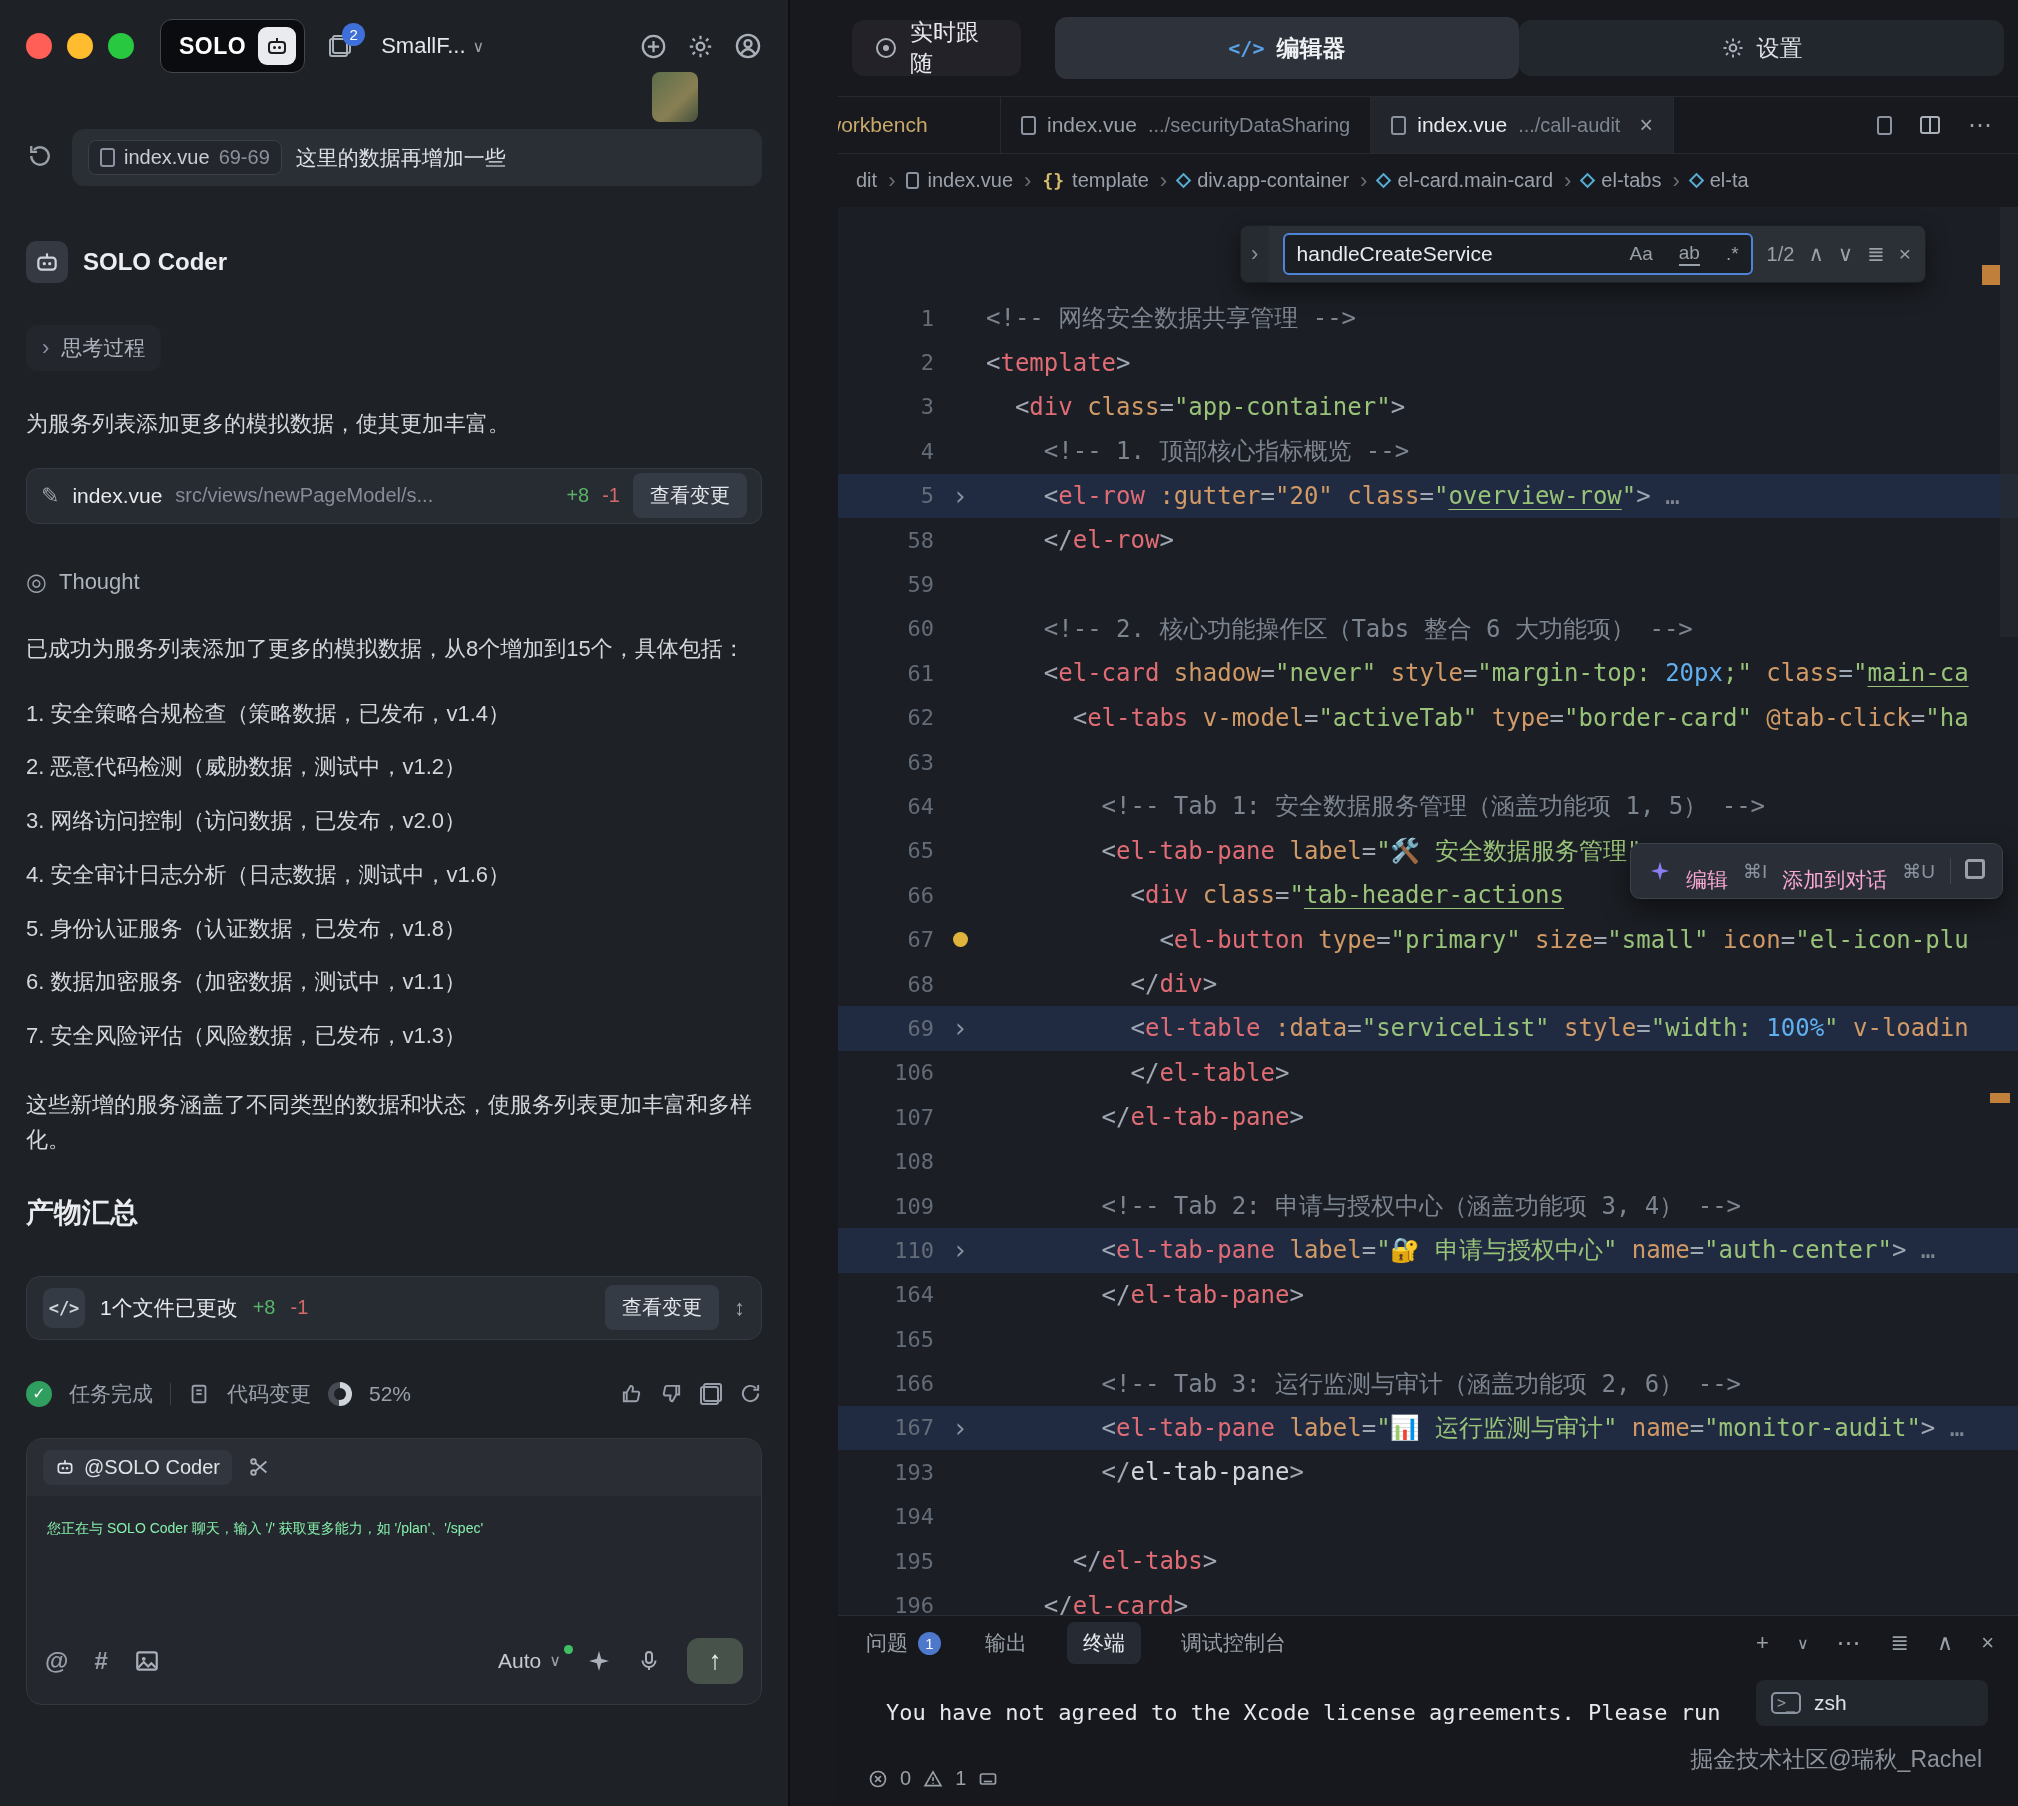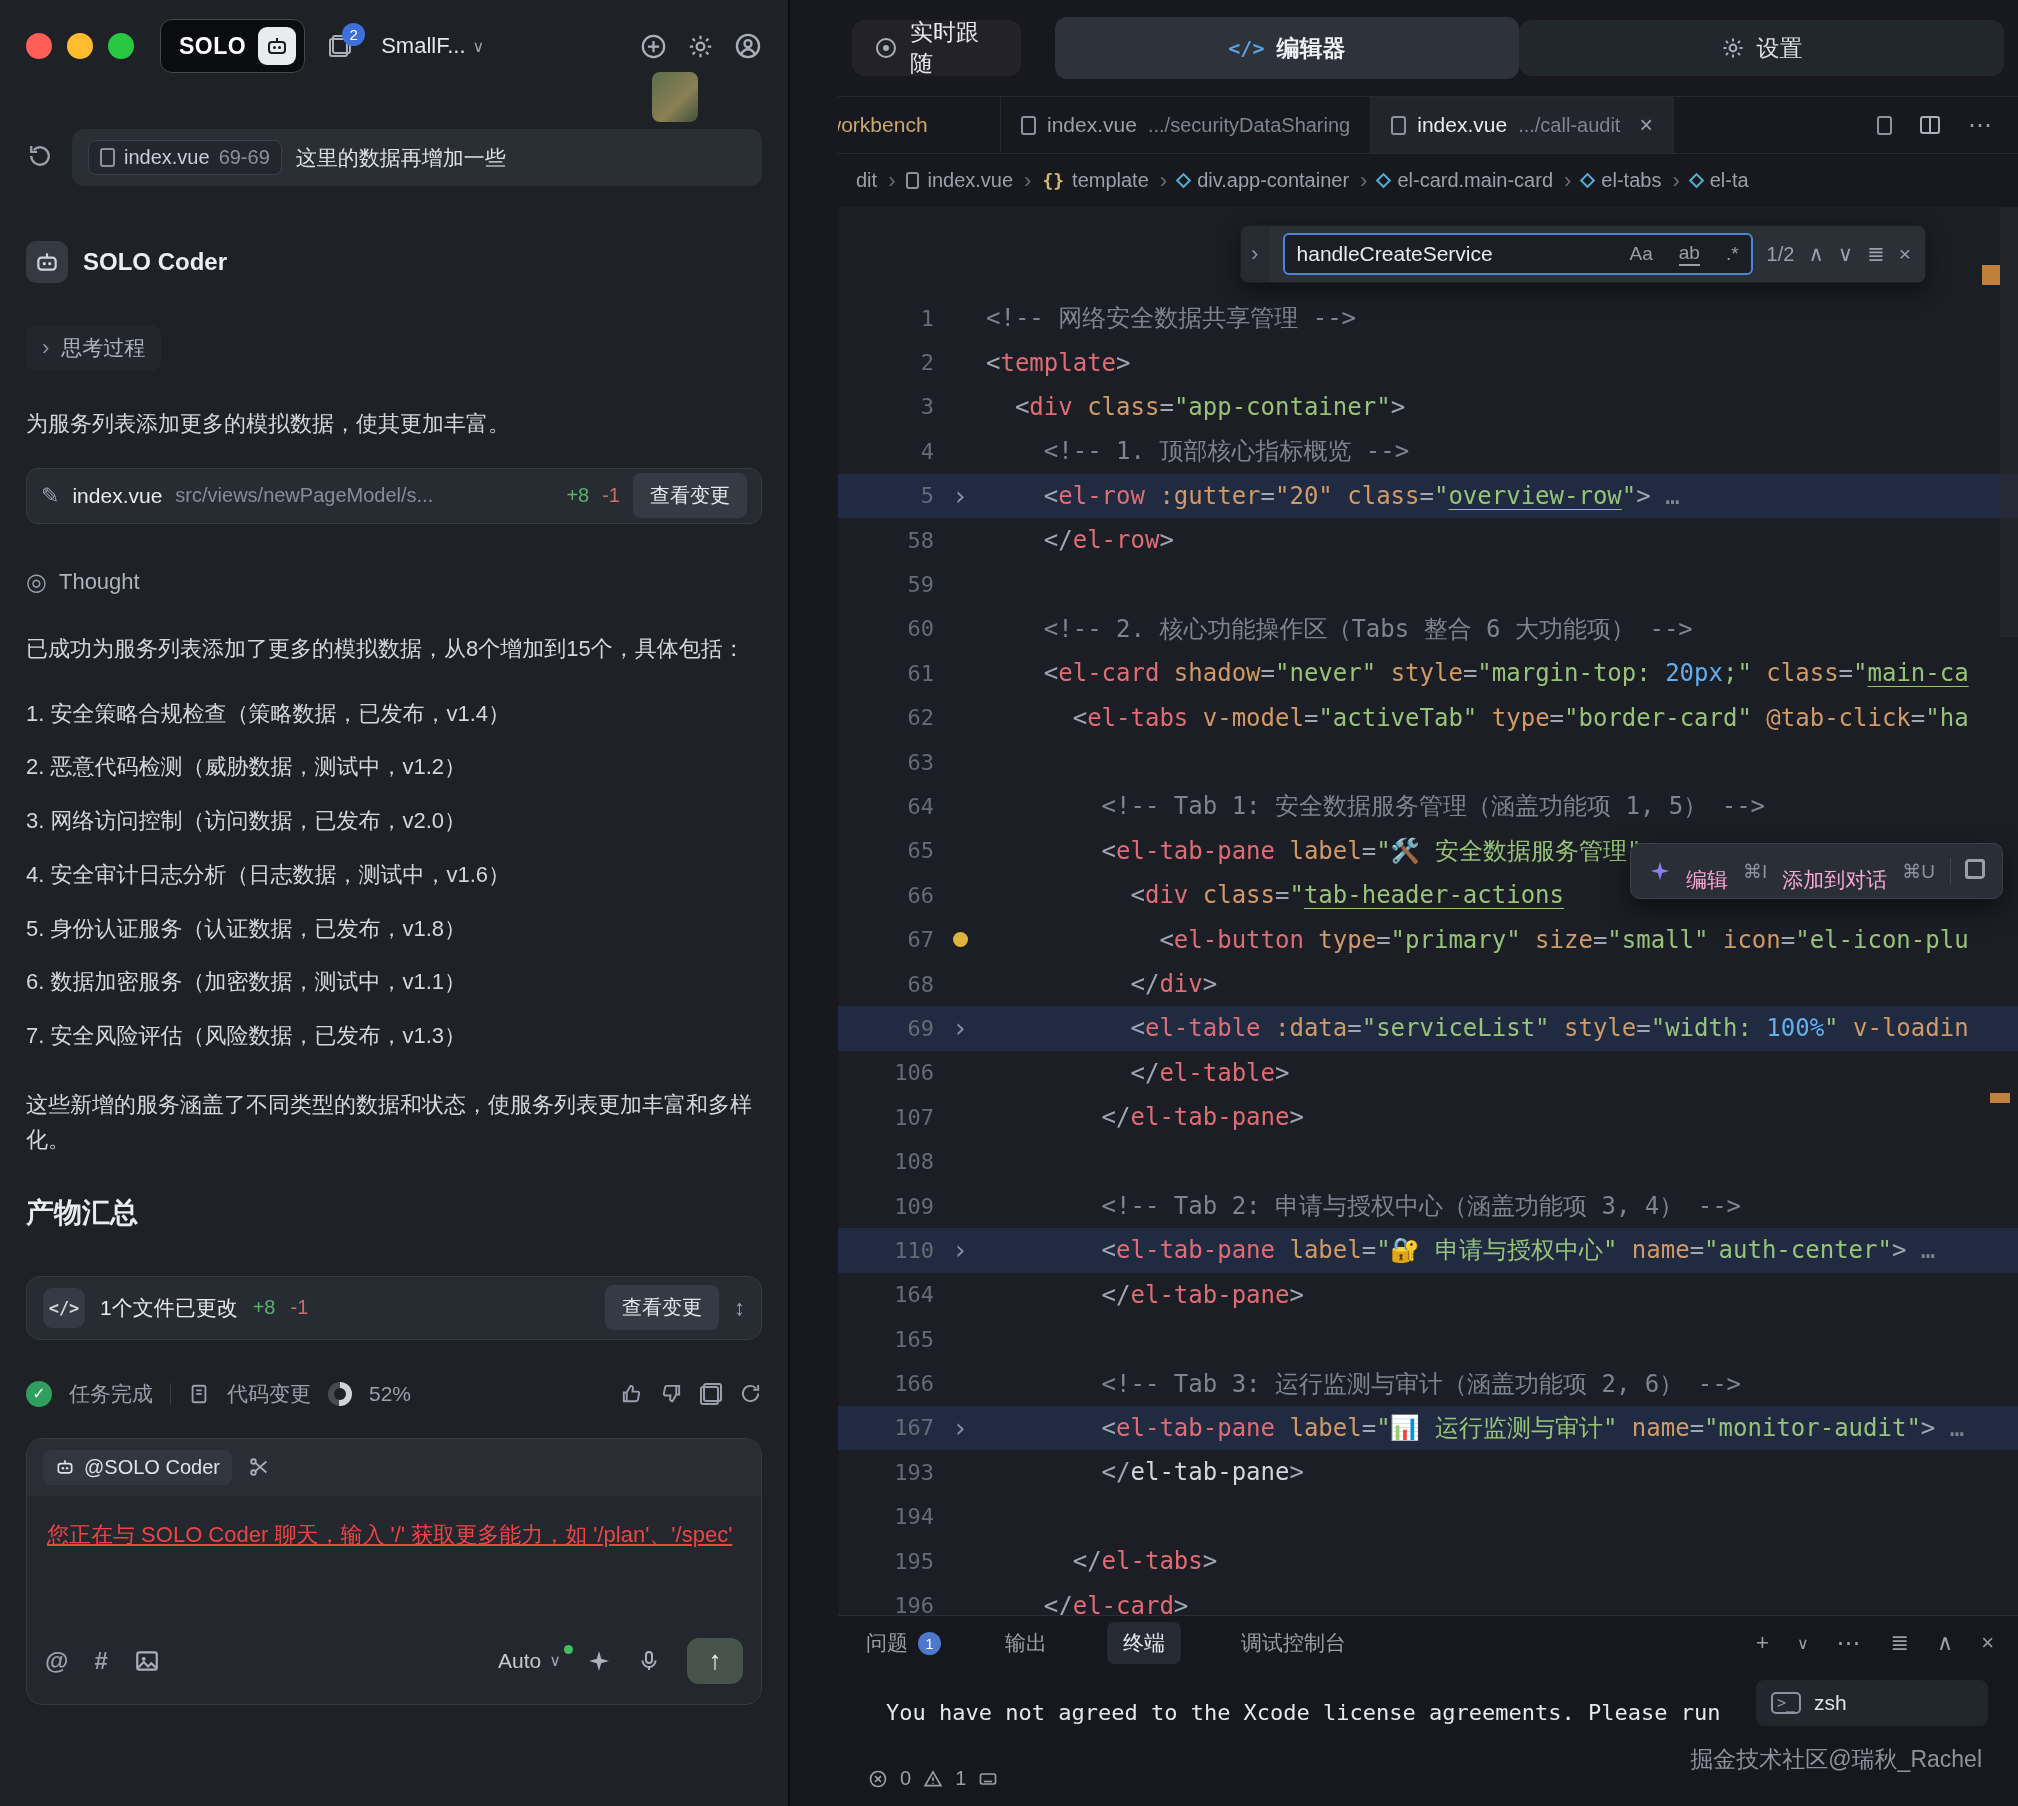--- a/index.html
+++ b/index.html
@@ -93,21 +93,21 @@
   .pct-ring { width:24px; height:24px; border-radius:50%;
     background:conic-gradient(#cfd3da 0 52%, #454a53 52% 100%); position:relative; flex:none; }
   .pct-ring::after { content:""; position:absolute; inset:6px; border-radius:50%; background:#1e2126; }
   .sr-sp { flex:1; }
   .sr-ic { color:#9aa0ab; display:flex; align-items:center; }
 
   .chat-box { margin-top:30px; background:#24272d; border:1px solid #34383f; border-radius:16px; overflow:hidden; }
   .chat-top { background:#2a2d34; padding:11px 16px; display:flex; align-items:center; gap:16px; }
   .mention-chip { display:inline-flex; align-items:center; gap:9px; background:#32363e; border-radius:8px;
     padding:6px 12px; color:#dfe2e7; font-size:20px; }
-  .chat-ph { padding:22px 20px 8px; color:#ef4444; font-size:22px; line-height:1.55; min-height:128px;text-decoration:underline; }
+  .chat-ph { padding:22px 20px 8px; color:#86efac; font-size:14px; line-height:1.55; min-height:128px; }
   .chat-bottom { display:flex; align-items:center; padding:14px 18px 20px; gap:26px; color:#9aa0ab; }
   .cb-txt { font-size:24px; font-weight:700; color:#9aa0ab; }
   .auto-wrap { display:flex; align-items:center; gap:8px; position:relative; color:#c6cad1; font-size:21px; }
   .auto-dot { position:absolute; top:-4px; right:-12px; width:9px; height:9px; border-radius:50%; background:#3fbf62; }
   .send-btn { width:56px; height:46px; border-radius:12px; background:#47524b; color:#e9efe9;
     display:flex; align-items:center; justify-content:center; font-size:26px; font-weight:700; }
 
   
   .right { flex:1; display:flex; flex-direction:column; background:#17191e; min-width:0;padding-left:48px; }
 
@@ -572,21 +572,21 @@
         <span class="pp-kbd">⌘I</span>
         <span class="pp-label">添加到对话</span>
         <span class="pp-kbd">⌘U</span>
         <span class="pp-div"></span>
         <span class="pp-win"><span class="ovl" style="width:18px;height:18px"></span></span>
       </div>
     </div>
 
     <div class="ed-term">
       <div class="term-tabs">
-        <div style="display:flex;gap:56px;align-items:flex-start">
+        <div style="display:flex;gap:36px;align-items:flex-start">
             <div class="ttab">
               <span>问题</span>
               <span class="tbadge">1</span>
             </div>
             <div class="ttab">
               <span>输出</span>
             </div>
             <div class="ttab active">
               <span>终端</span>
             </div>

